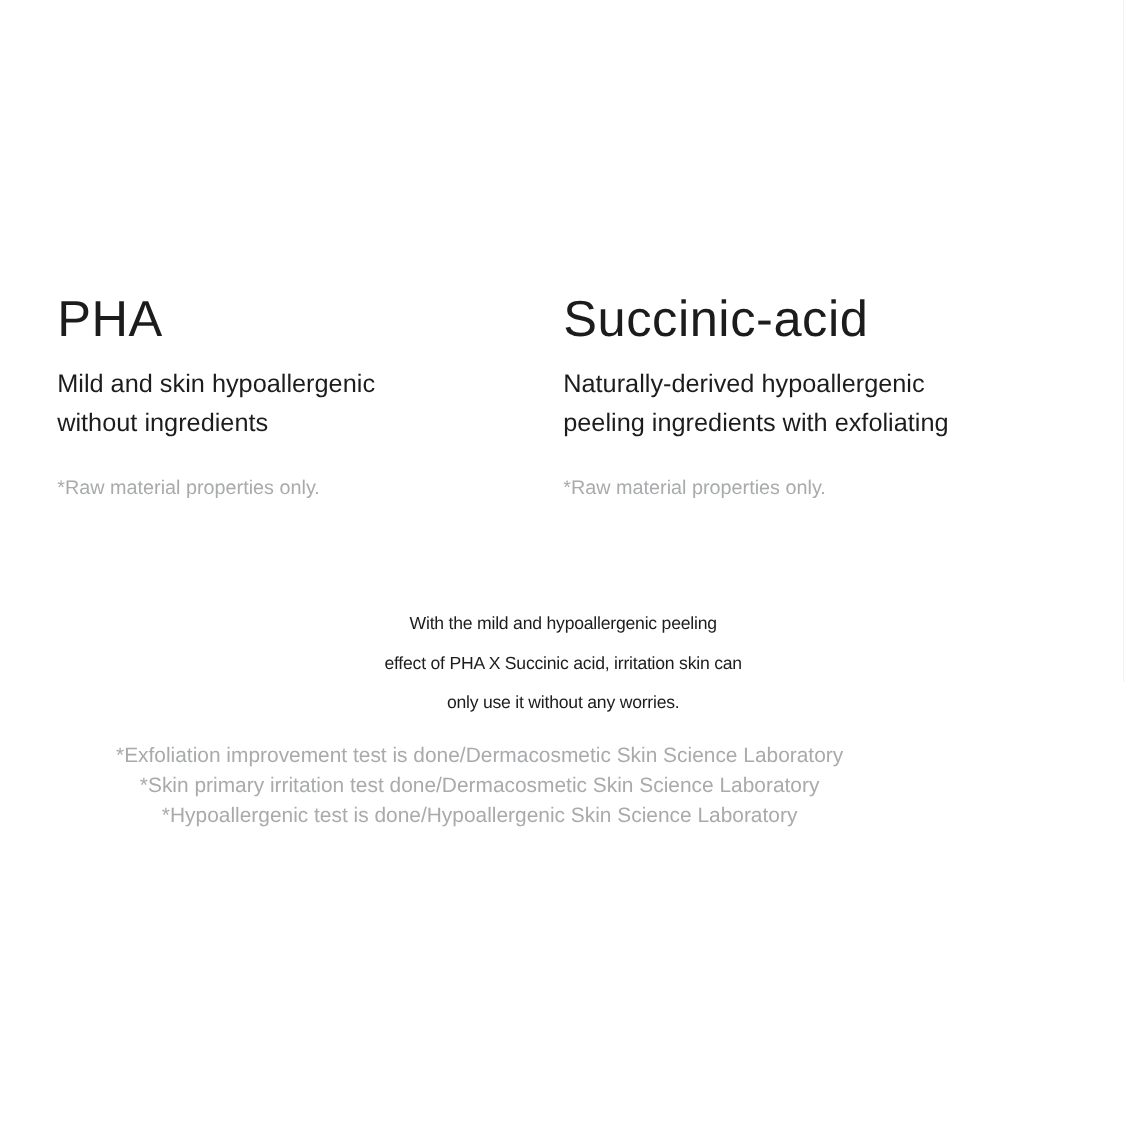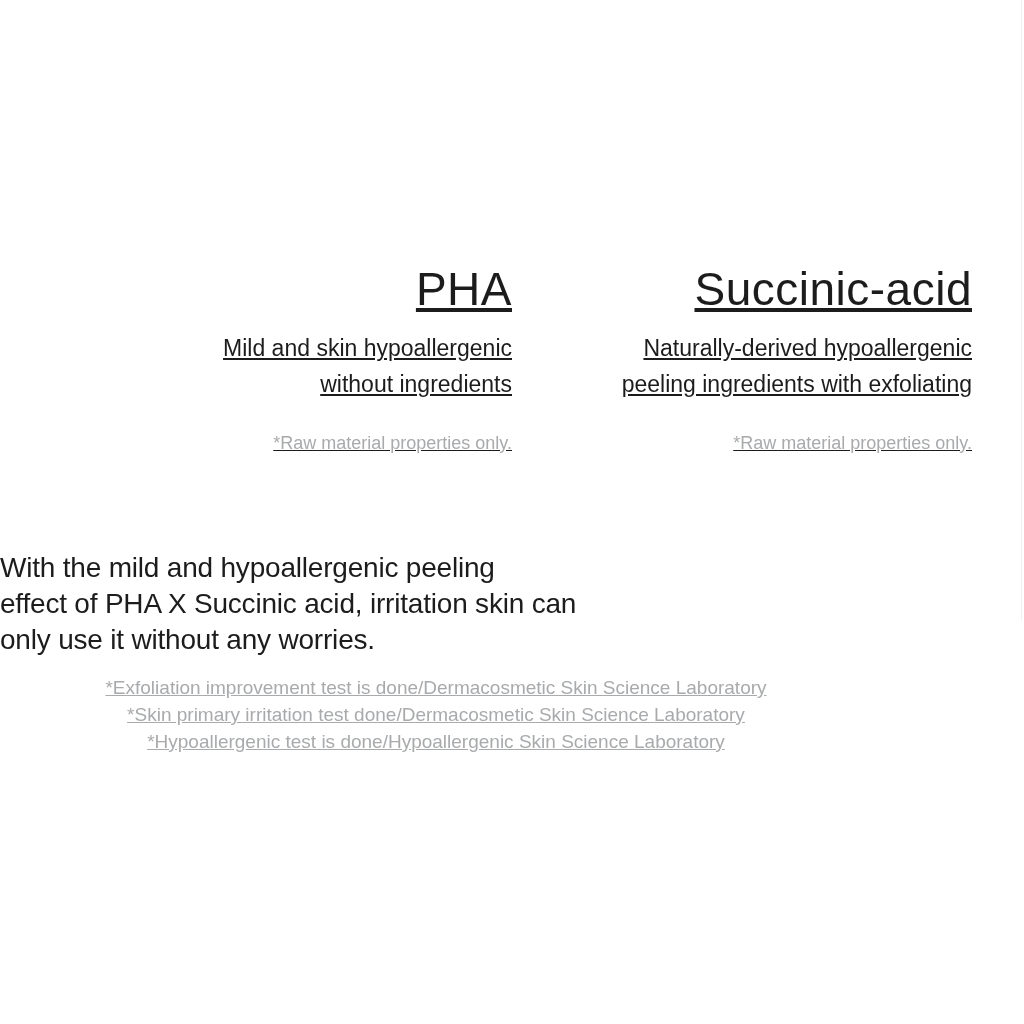--- a/index.html
+++ b/index.html
@@ -31,22 +31,21 @@
   }
   .columns{
     position:absolute;
     top:262px;
     left:52px;
     width:920px;
     display:flex;
   }
   .column{
     width:460px;
-    text-align:right;
-    text-decoration:underline;
+    text-align:left;
   }
   .column-title{
     font-size:46px;
     line-height:55px;
     font-weight:500;
     letter-spacing:0.5px;
     color:var(--text);
     margin:0;
   }
   .column-desc{
@@ -60,37 +59,36 @@
     margin-top:28px;
     font-size:18px;
     line-height:26px;
     color:var(--muted);
   }
   .summary{
     position:absolute;
     top:550px;
     left:0;
     width:1024px;
-    text-align:left;
-    font-size:28px;
+    text-align:center;
+    font-size:16px;
     line-height:36px;
     font-weight:500;
     letter-spacing:-0.2px;
     color:var(--text);
   }
   .footnotes{
     position:absolute;
     top:674px;
     left:0;
     width:872px;
     text-align:center;
     font-size:19px;
     line-height:27px;
     color:var(--muted);
-    text-decoration:underline;
   }
 </style>
 </head>
 <body>
 
 <div class="edge-line"></div>
 
 <div class="columns">
 
   <div class="column">

